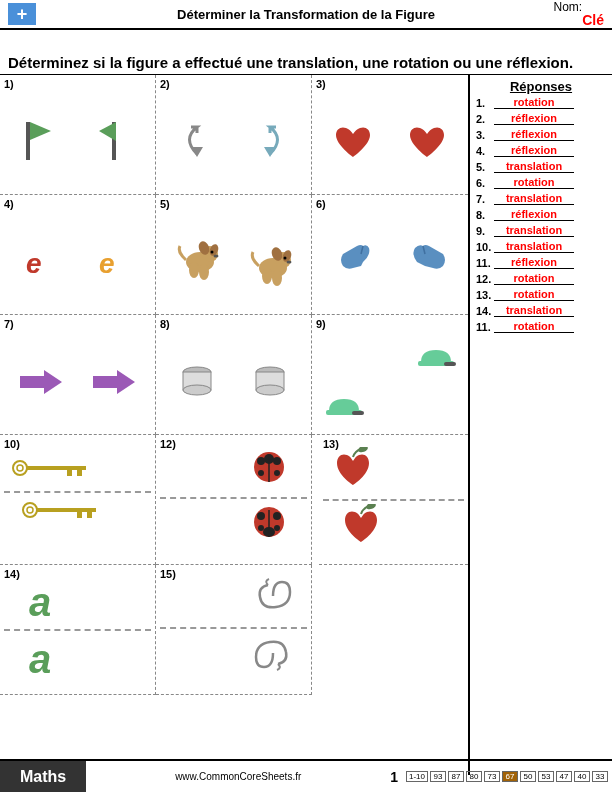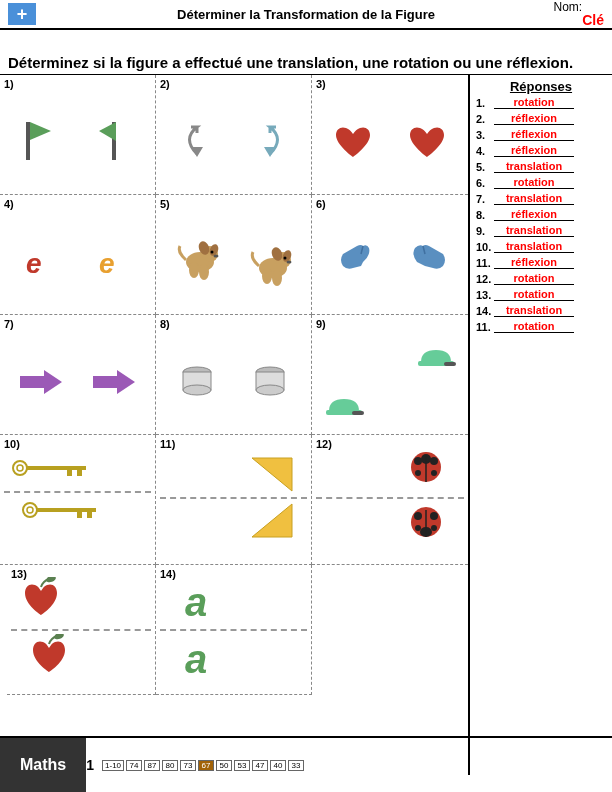--- a/index.html
+++ b/index.html
@@ -131,21 +131,21 @@
     .cell-content {
       width: 100%;
       height: 100%;
       display: flex;
       align-items: center;
       justify-content: space-around;
       padding-top: 14px;
     }
     
     .footer {
-      height: 56px;
+      height: 33px;
       border-top: 2px solid black;
       display: flex;
       align-items: center;
       position: absolute;
       bottom: 0;
       width: 612px;
     }
     .footer-maths {
       background: #333;
       color: white;
@@ -386,35 +386,20 @@
             <svg width="80" height="18" style="position:absolute; top:62px; left:18px;">
               <circle cx="8" cy="9" r="7" fill="none" stroke="#b8a020" stroke-width="2"></circle>
               <circle cx="8" cy="9" r="3" fill="none" stroke="#b8a020" stroke-width="1.5"></circle>
               <rect x="14" y="7" width="60" height="4" fill="#b8a020"></rect>
               <rect x="55" y="11" width="5" height="6" fill="#b8a020"></rect>
               <rect x="65" y="11" width="5" height="6" fill="#b8a020"></rect>
             </svg>
           </div>
         </div>
 
-        <div class="problem-cell" style="height:130px;">
-          <span class="problem-num">11)</span>
-          <div style="position:relative; height:100%; padding-top:14px;">
-
-            <svg width="50" height="40" style="position:absolute; top:14px; right:10px;">
-              <polygon points="5,5 45,5 45,38" fill="#f0c040" stroke="#c8a020" stroke-width="1"></polygon>
-            </svg>
-
-            <div style="position:absolute; top:58px; left:0; right:0; border-top:2px dashed #999;"></div>
-
-            <svg width="50" height="40" style="position:absolute; top:60px; right:10px;">
-              <polygon points="5,38 45,38 45,5" fill="#f0c040" stroke="#c8a020" stroke-width="1"></polygon>
-            </svg>
-          </div>
-        </div>
 
         <div class="problem-cell" style="height:130px;">
           <span class="problem-num">12)</span>
           <div style="position:relative; height:100%; padding-top:14px;">
 
             <svg width="36" height="36" style="position:absolute; top:10px; right:20px;">
               <circle cx="18" cy="18" r="15" fill="#c0392b"></circle>
               <circle cx="10" cy="12" r="4" fill="#222"></circle>
               <circle cx="26" cy="12" r="4" fill="#222"></circle>
               <circle cx="10" cy="24" r="3" fill="#222"></circle>
@@ -466,20 +451,37 @@
             </svg>
 
             <div style="position:absolute; top:60px; left:0; right:0; border-top:2px dashed #999;"></div>
 
             <svg width="50" height="50" style="position:absolute; top:62px; left:20px;">
               <text x="5" y="42" font-size="40" fill="#5a9e5a" font-style="italic" font-weight="bold">a</text>
             </svg>
           </div>
         </div>
 
+        <div class="problem-cell" style="height:130px;">
+          <span class="problem-num">15)</span>
+          <div style="position:relative; height:100%; padding-top:14px;">
+
+            <svg width="38" height="38" style="position:absolute; top:8px; right:15px;">
+              <path d="M19,19 Q19,5 28,5 Q36,5 36,15 Q36,28 22,30 Q8,32 6,20 Q4,10 14,8" fill="none" stroke="#888" stroke-width="2.5"></path>
+              <path d="M14,8 Q10,4 15,2" fill="none" stroke="#888" stroke-width="2"></path>
+            </svg>
+
+            <div style="position:absolute; top:58px; left:0; right:0; border-top:2px dashed #999;"></div>
+
+            <svg width="38" height="38" style="position:absolute; top:65px; right:15px;">
+              <path d="M19,19 Q19,33 10,33 Q2,33 2,23 Q2,10 16,8 Q30,6 32,18 Q34,28 24,30" fill="none" stroke="#888" stroke-width="2.5"></path>
+              <path d="M24,30 Q28,34 23,36" fill="none" stroke="#888" stroke-width="2"></path>
+            </svg>
+          </div>
+        </div>
 
       </div>
     </div>
 
     <div class="answers-area">
       <div class="answers-title">Réponses</div>
       <div id="answers-list">
           <div class="answer-row">
             <span class="answer-num">1.</span>
             <span class="answer-value">rotation</span>
@@ -539,25 +541,26 @@
           <div class="answer-row">
             <span class="answer-num">11.</span>
             <span class="answer-value">rotation</span>
           </div>
         </div>
     </div>
   </div>
 
   <div class="footer">
     <div class="footer-maths">Maths</div>
+    <span class="footer-url">www.CommonCoreSheets.fr</span>
     <span class="footer-page">1</span>
     <div class="footer-stats">
       <div class="footer-stats-row">
         <span class="stat-cell">1-10</span>
-        <span class="stat-cell">74</span>
+        <span class="stat-cell">93</span>
         <span class="stat-cell">87</span>
         <span class="stat-cell">80</span>
         <span class="stat-cell">73</span>
         <span class="stat-cell stat-highlight">67</span>
         <span class="stat-cell">50</span>
         <span class="stat-cell">53</span>
         <span class="stat-cell">47</span>
         <span class="stat-cell">40</span>
         <span class="stat-cell">33</span>
       </div>

